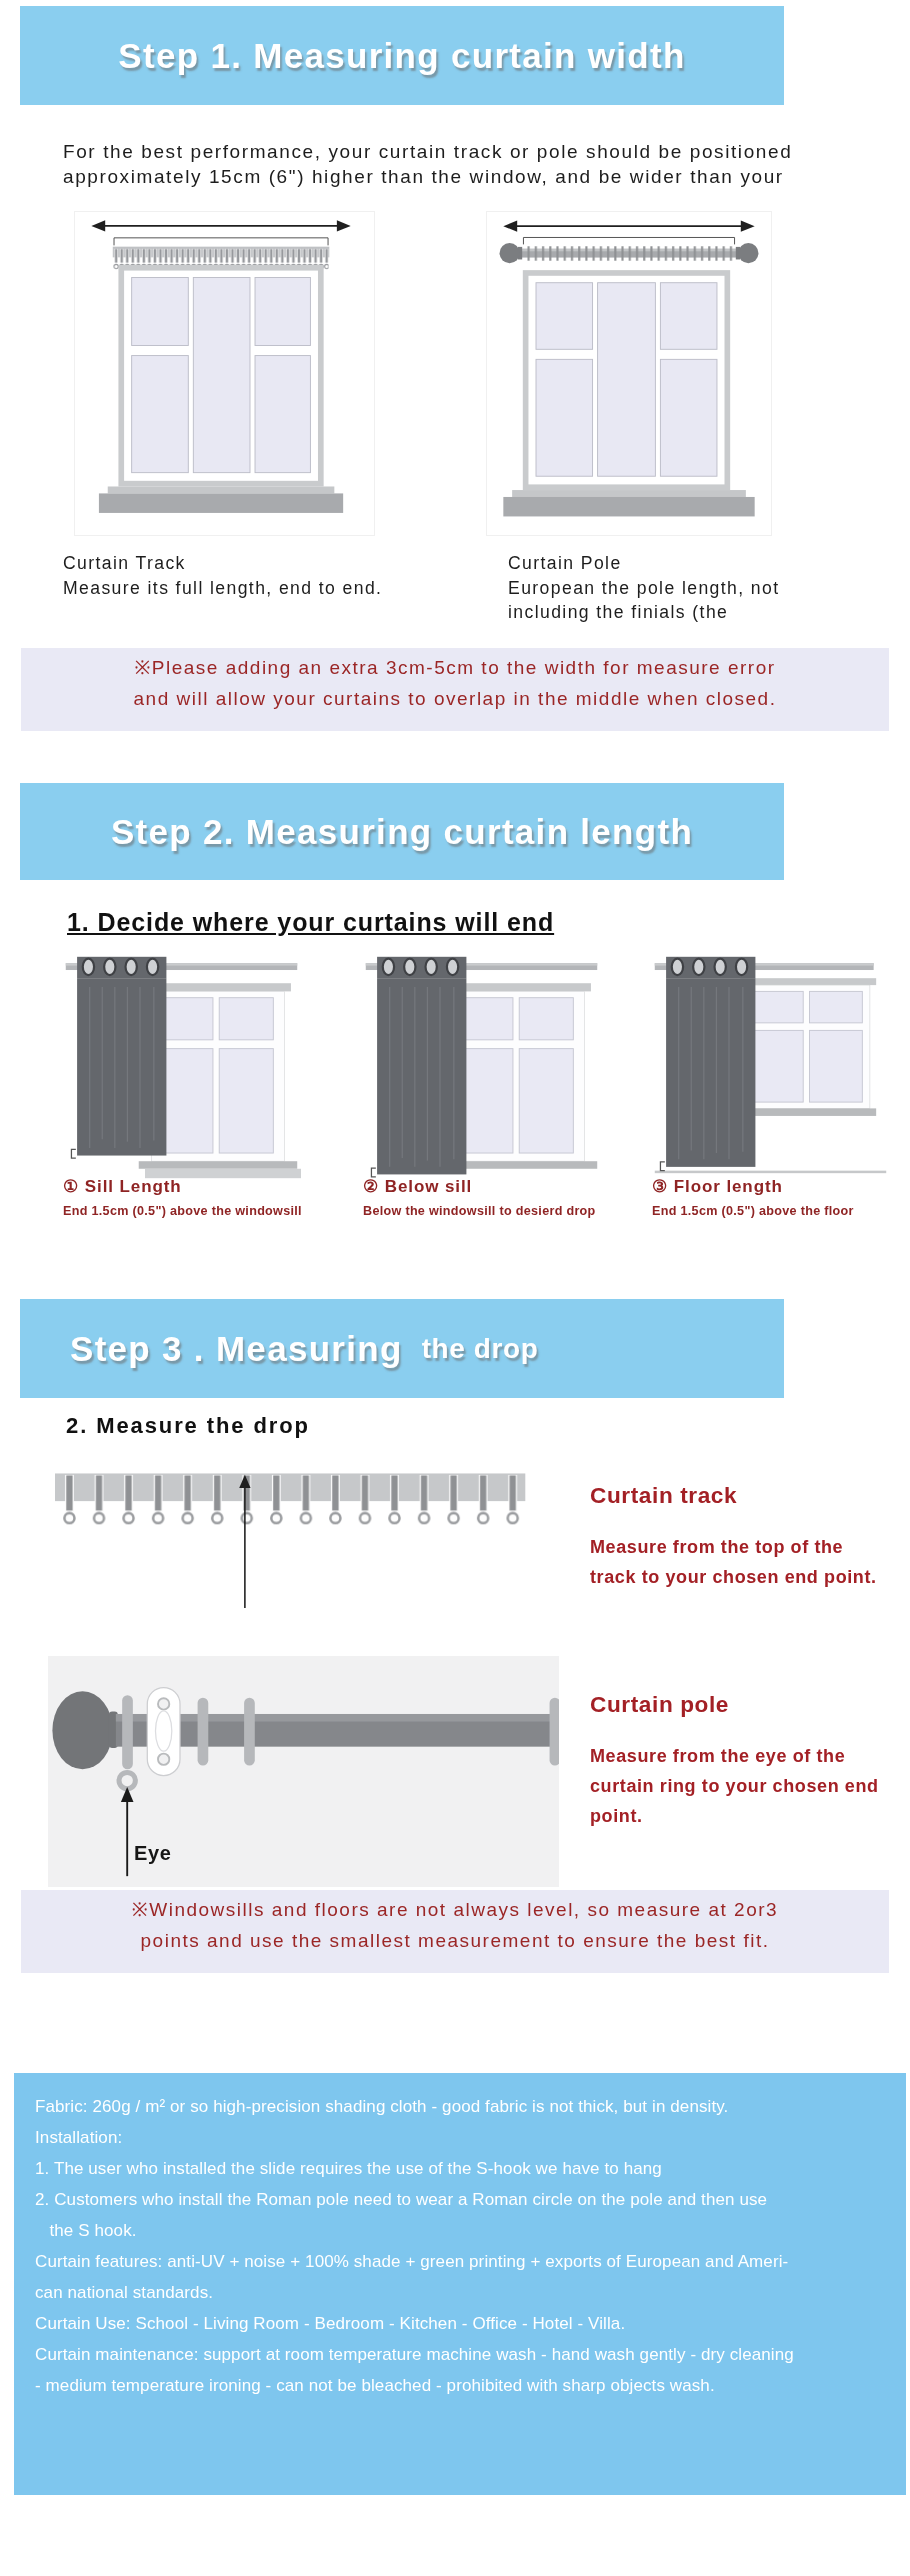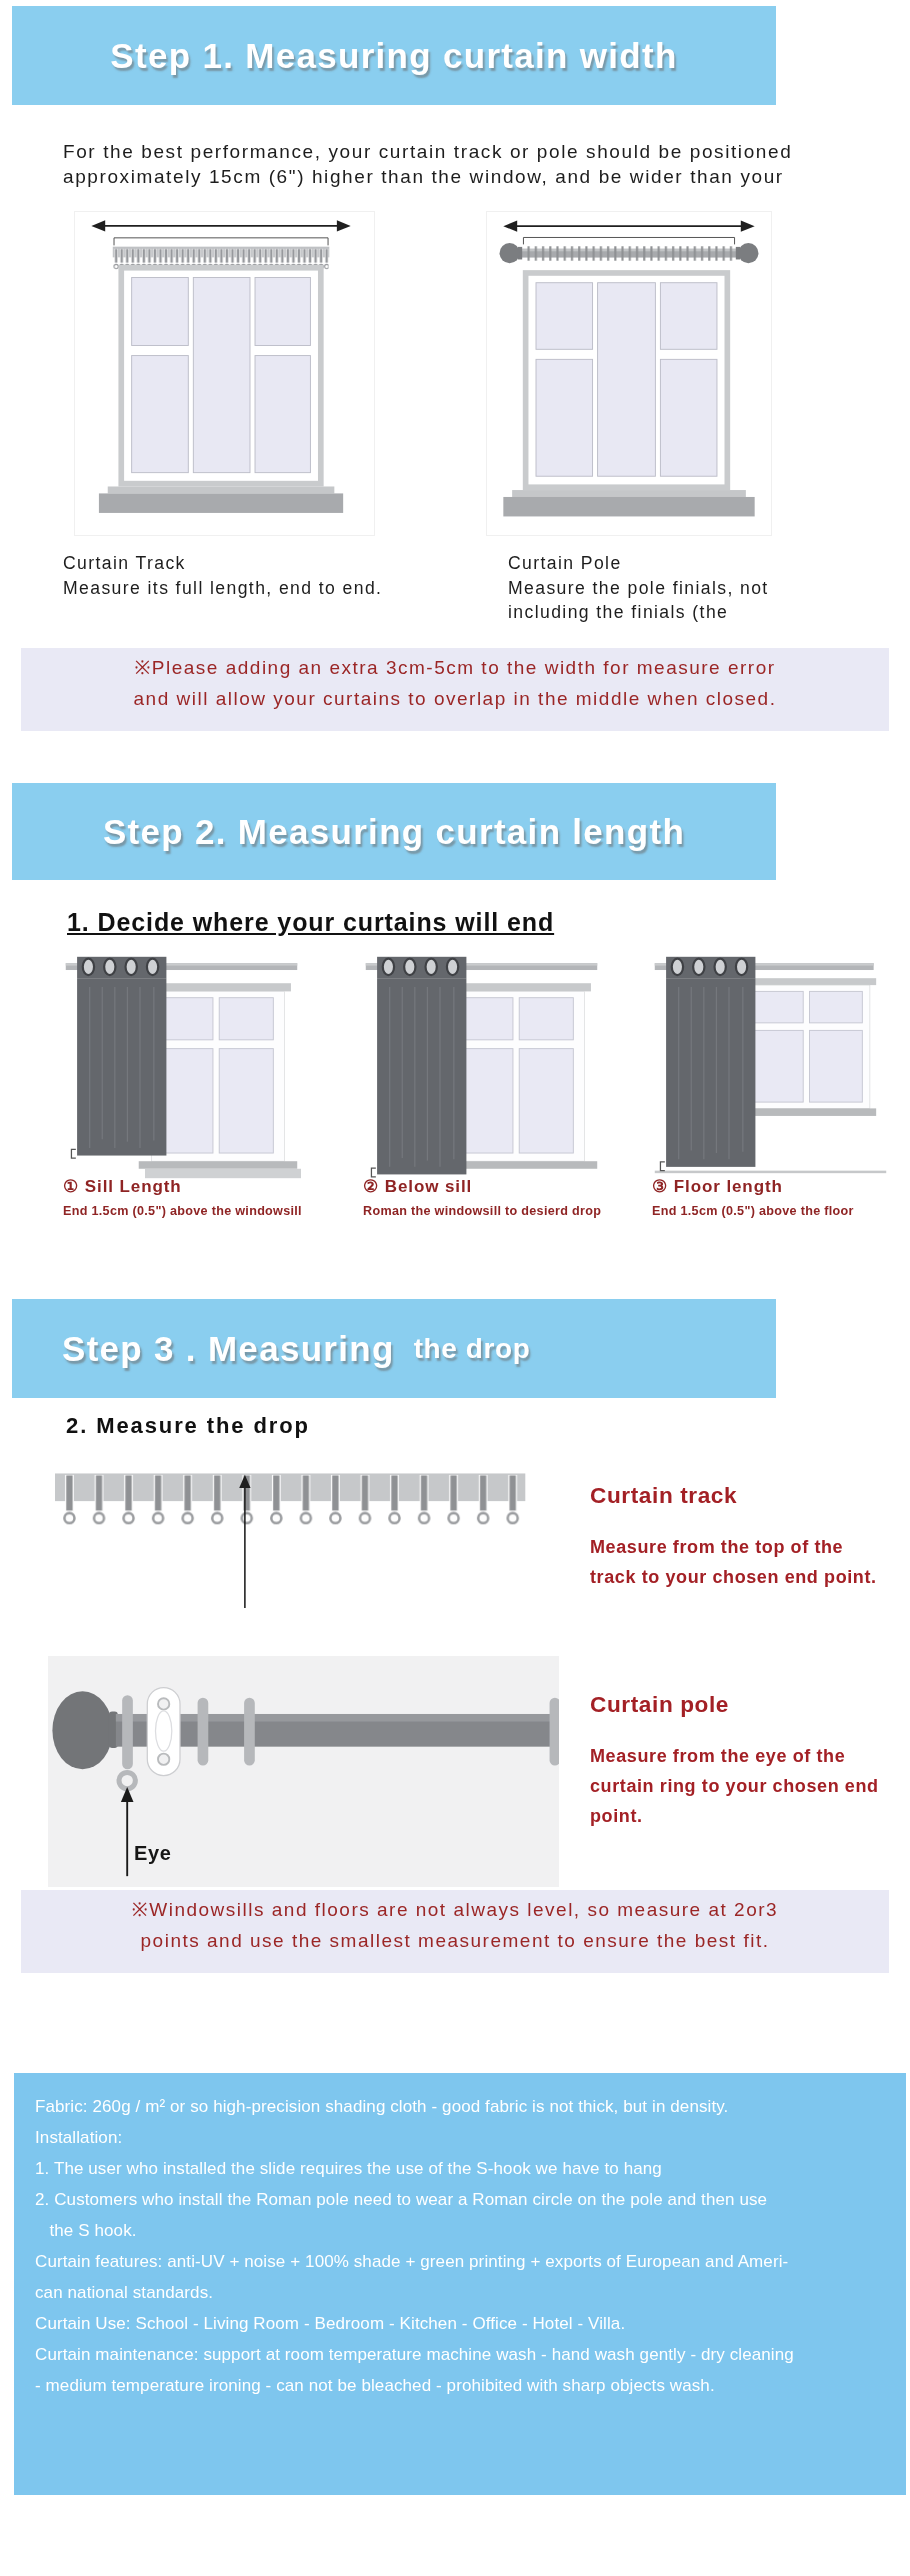--- a/index.html
+++ b/index.html
@@ -1,20 +1,20 @@
 <!DOCTYPE html>
 <html style="font-size:10px"><head>
 <meta charset="utf-8">
 <style>
   html,body{margin:0;padding:0;background:#ffffff;}
   #page{position:relative;width:910px;height:2576px;background:#ffffff;
         font-family:"Liberation Sans",sans-serif;overflow:hidden;}
 
   
-  .banner{position:absolute;left:12px;width:764px;background:#8aceef;color:#ffffff;
+  .banner{position:absolute;left:20px;width:764px;background:#8aceef;color:#ffffff;
           display:flex;align-items:center;justify-content:center;font-weight:bold;
           letter-spacing:1.3px;text-shadow:1.9px 2.5px 1.9px rgba(105,105,105,.55);}
   .b1{top:6.3px;height:99px;font-size:35px;}
   .b2{top:783px;height:97px;font-size:35px;}
   .b3{top:1299px;height:99px;font-size:35px;justify-content:flex-start;
       padding-left:50px;box-sizing:border-box;}
   .b3sub{font-size:28px;margin-left:19px;letter-spacing:0.6px;}
 
   
   .intro{position:absolute;left:63px;top:140px;color:#1d1d1d;font-size:19px;
@@ -156,21 +156,21 @@
       </g>
     </svg>
   </div>
 
   <div class="cap cap-track">
     <div>Curtain Track</div>
     <div>Measure its full length, end to end.</div>
   </div>
   <div class="cap cap-pole">
     <div>Curtain Pole</div>
-    <div>Measure the pole finials, not</div>
+    <div>European the pole length, not</div>
     <div>including the finials (the</div>
   </div>
 
   <div class="note note1">
     <div>※Please adding an extra 3cm-5cm to the width for measure error</div>
     <div>and will allow your curtains to overlap in the middle when closed.</div>
   </div>
 
   <section class="banner b2">
     <span>Step 2. Measuring curtain length</span>
@@ -291,21 +291,21 @@
       <path d="M22 332 H15 V346 H22" fill="none" stroke="#555555" stroke-width="2"></path>
     </svg>
   </div>
 
   <div class="opt o1">
     <div class="opt-title">① Sill Length</div>
     <div class="opt-desc">End 1.5cm (0.5") above the windowsill</div>
   </div>
   <div class="opt o2">
     <div class="opt-title">② Below sill</div>
-    <div class="opt-desc">Roman the windowsill to desierd drop</div>
+    <div class="opt-desc">Below the windowsill to desierd drop</div>
   </div>
   <div class="opt o3">
     <div class="opt-title">③ Floor length</div>
     <div class="opt-desc">End 1.5cm (0.5") above the floor</div>
   </div>
 
   <section class="banner b3">
     <span>Step 3 . Measuring</span>
     <span class="b3sub">the drop</span>
   </section>

